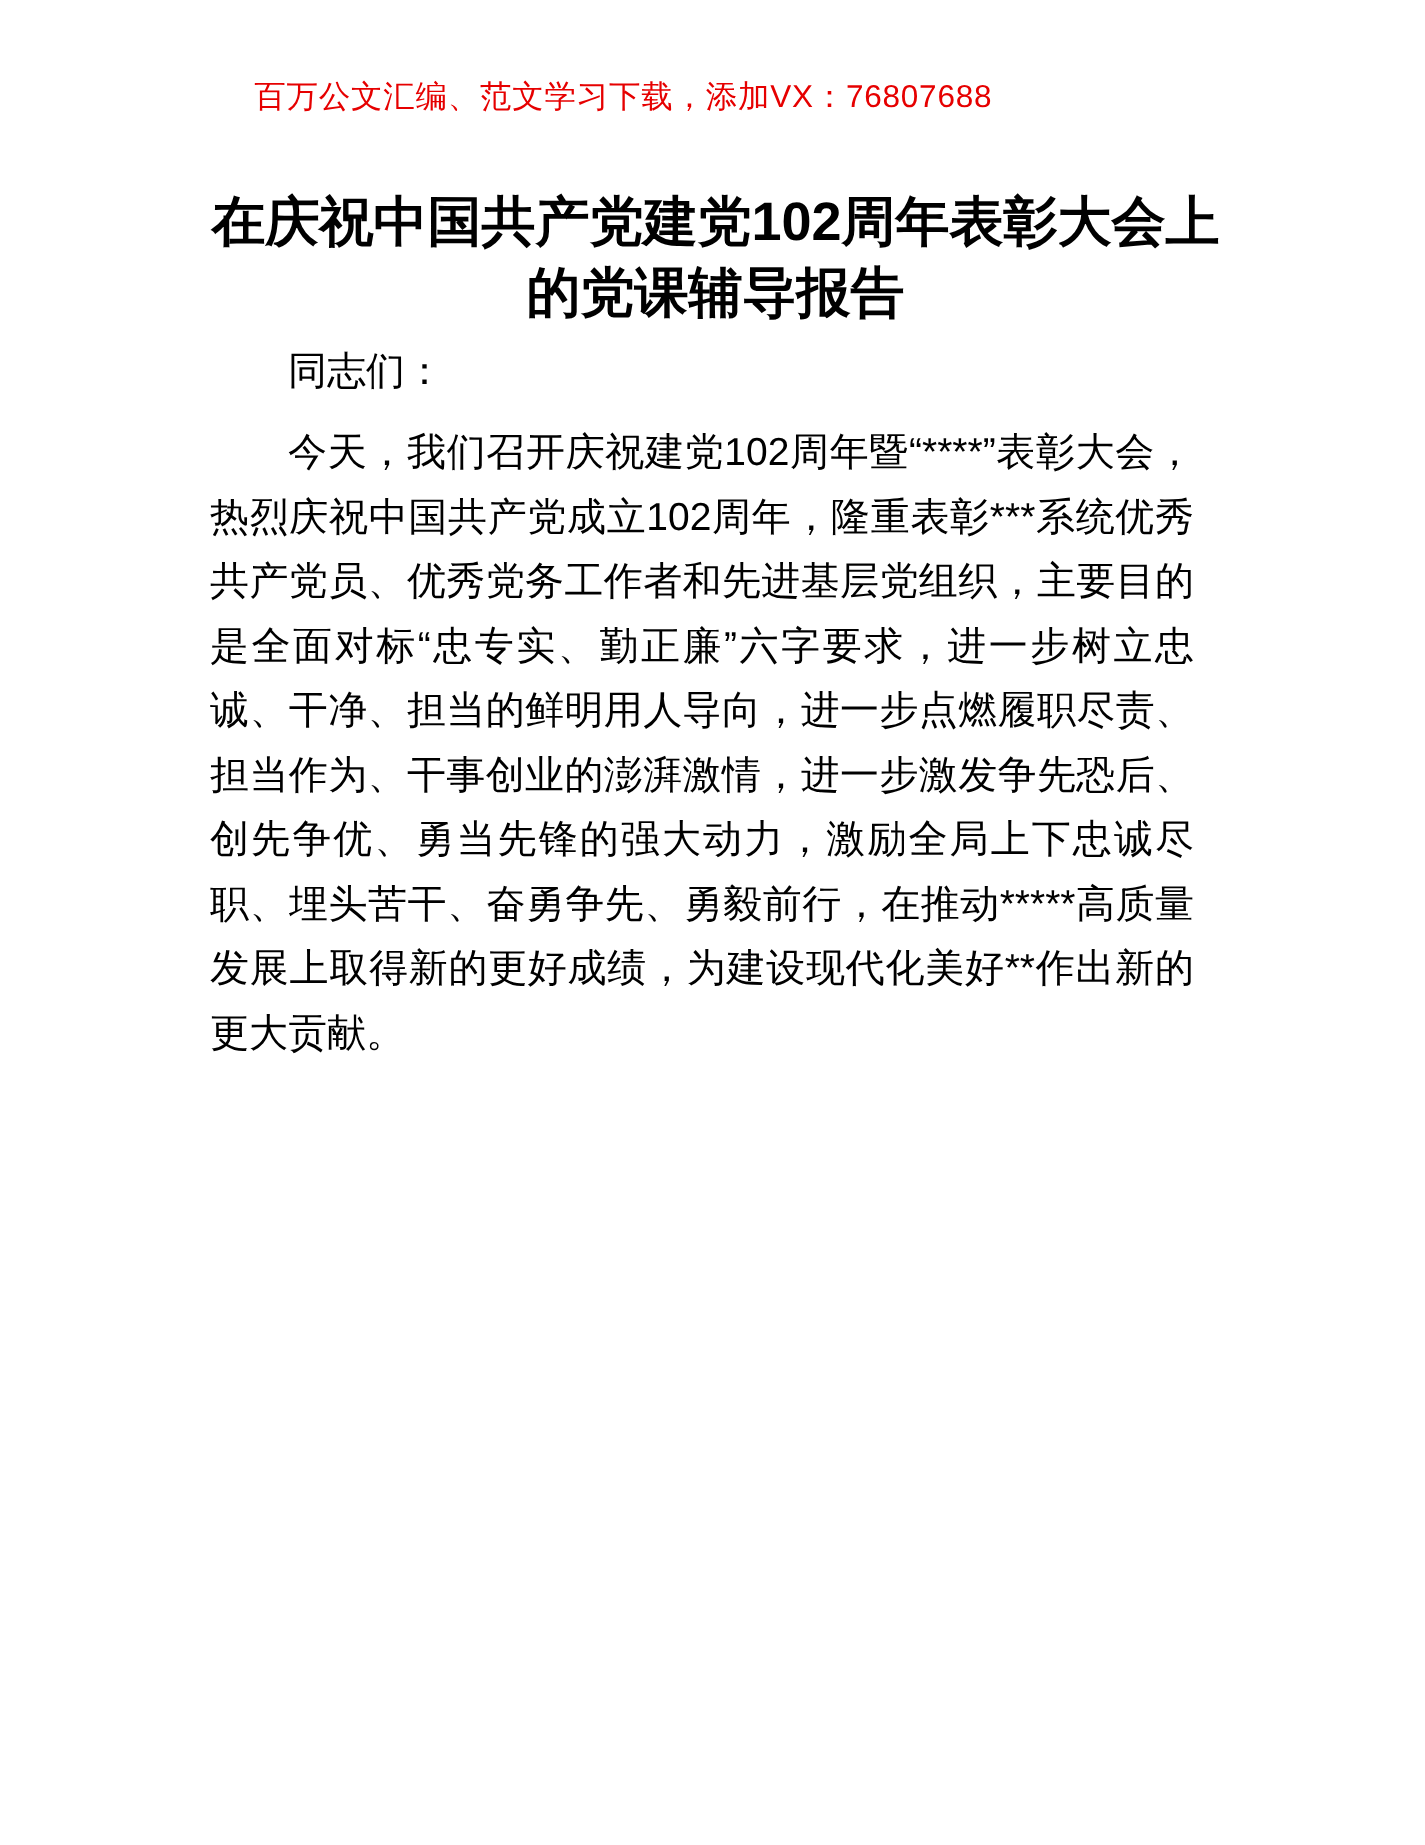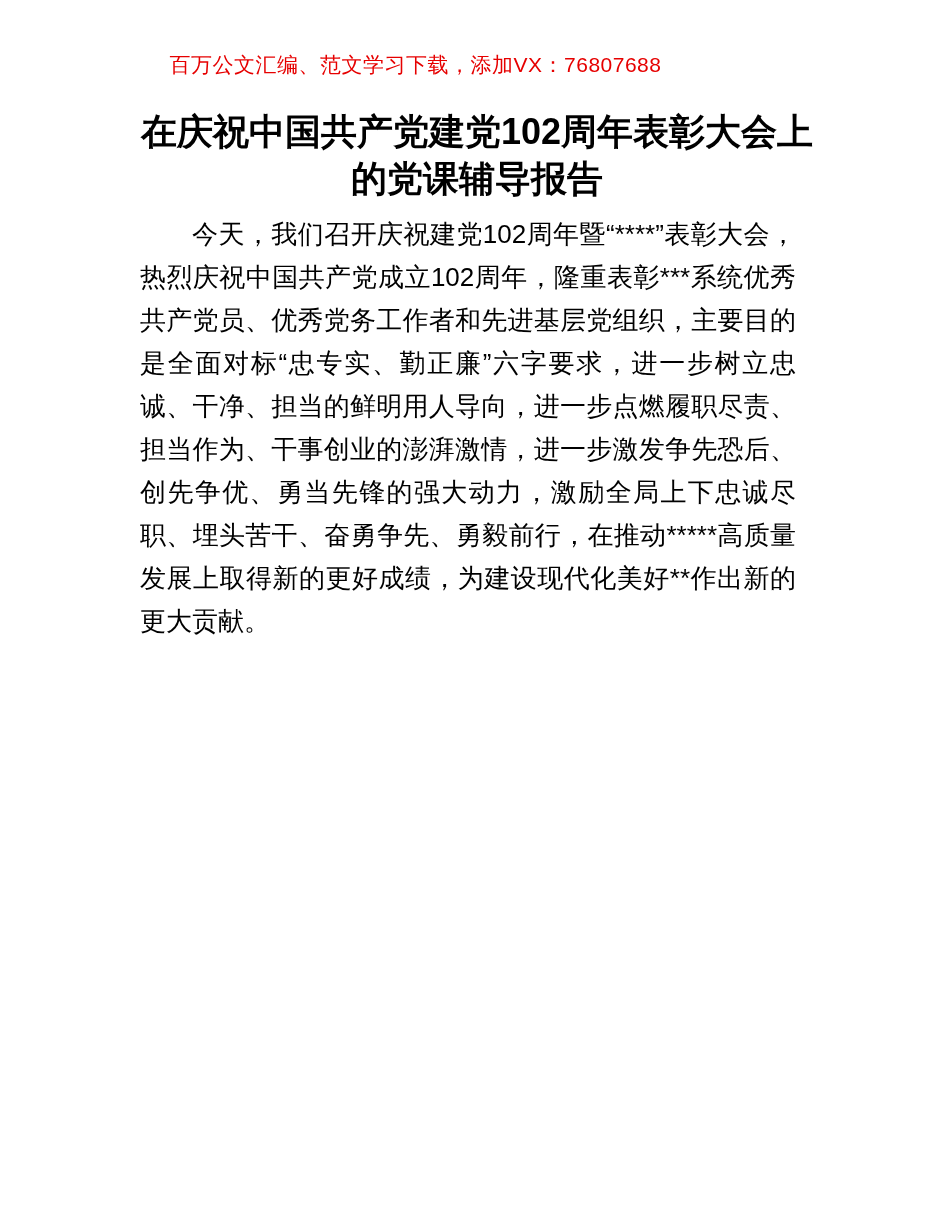--- a/index.html
+++ b/index.html
@@ -23,21 +23,21 @@
     width: 831px;
     text-align: center;
     font-size: 21px;
     line-height: 26px;
     color: #e60000;
     letter-spacing: 0.5px;
   }
   .content {
     position: absolute;
     left: 140px;
-    top: 108px;
+    top: 124px;
     width: 674px;
   }
   .doc-title {
     font-size: 36px;
     font-weight: bold;
     line-height: 47px;
     text-align: center;
     margin: 0 0 8px 0;
     color: #000000;
   }
@@ -61,19 +61,20 @@
 <body>
 
 <div class="page">
 
   <div class="header-note">百万公文汇编、范文学习下载，添加VX：76807688</div>
 
   <div class="content">
 
     <h1 class="doc-title">在庆祝中国共产党建党102周年表彰大会上的党课辅导报告</h1>
 
+    <p class="salutation">同志们：</p>
 
     <p class="para">今天，我们召开庆祝建党102周年暨“****”表彰大会，热烈庆祝中国共产党成立102周年，隆重表彰***系统优秀共产党员、优秀党务工作者和先进基层党组织，主要目的是全面对标“忠专实、勤正廉”六字要求，进一步树立忠诚、干净、担当的鲜明用人导向，进一步点燃履职尽责、担当作为、干事创业的澎湃激情，进一步激发争先恐后、创先争优、勇当先锋的强大动力，激励全局上下忠诚尽职、埋头苦干、奋勇争先、勇毅前行，在推动*****高质量发展上取得新的更好成绩，为建设现代化美好**作出新的更大贡献。</p>
 
 
   </div>
 
 </div>
 
 </body></html>

